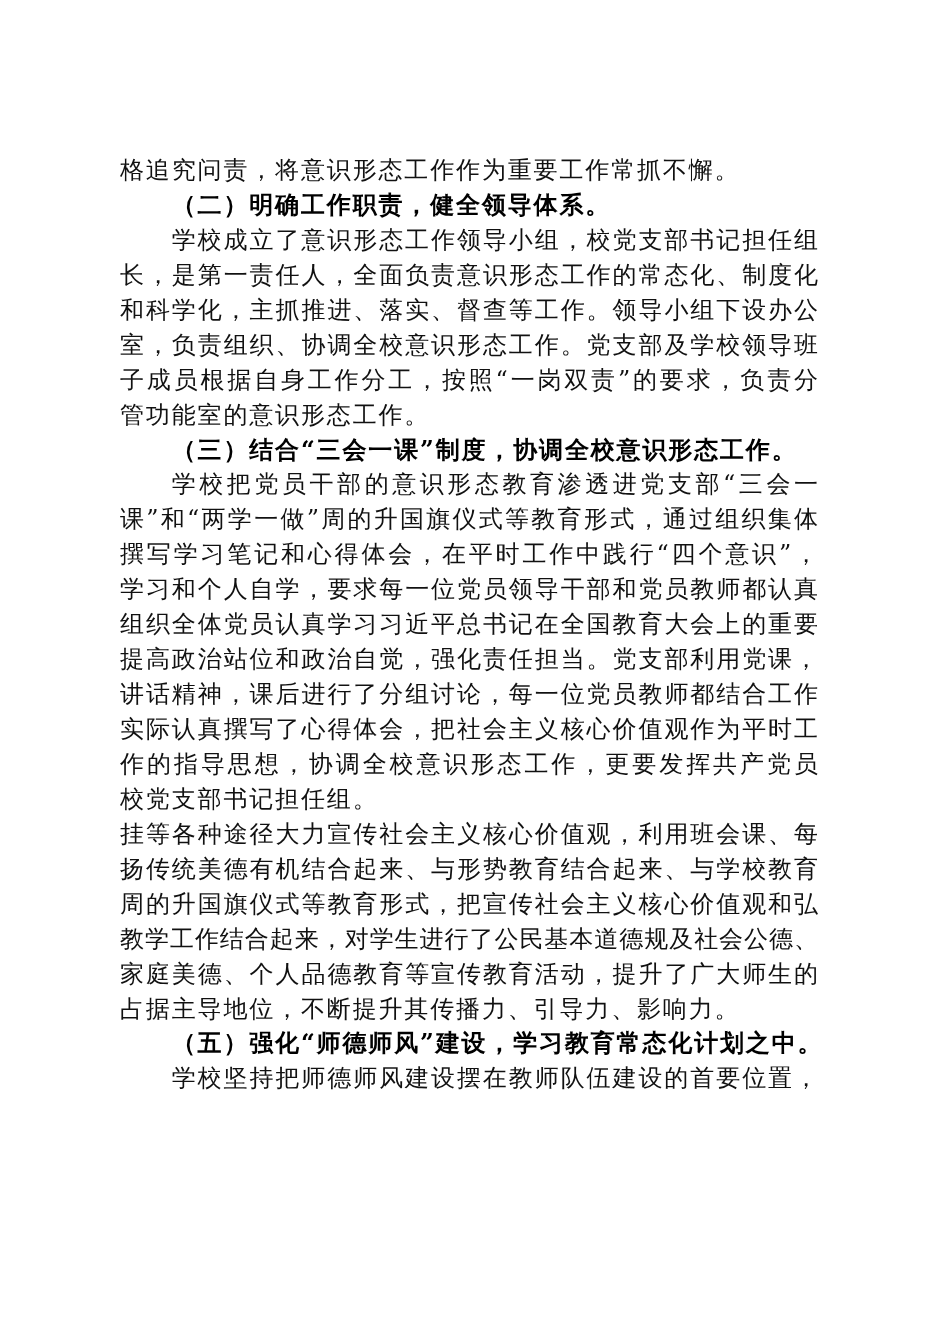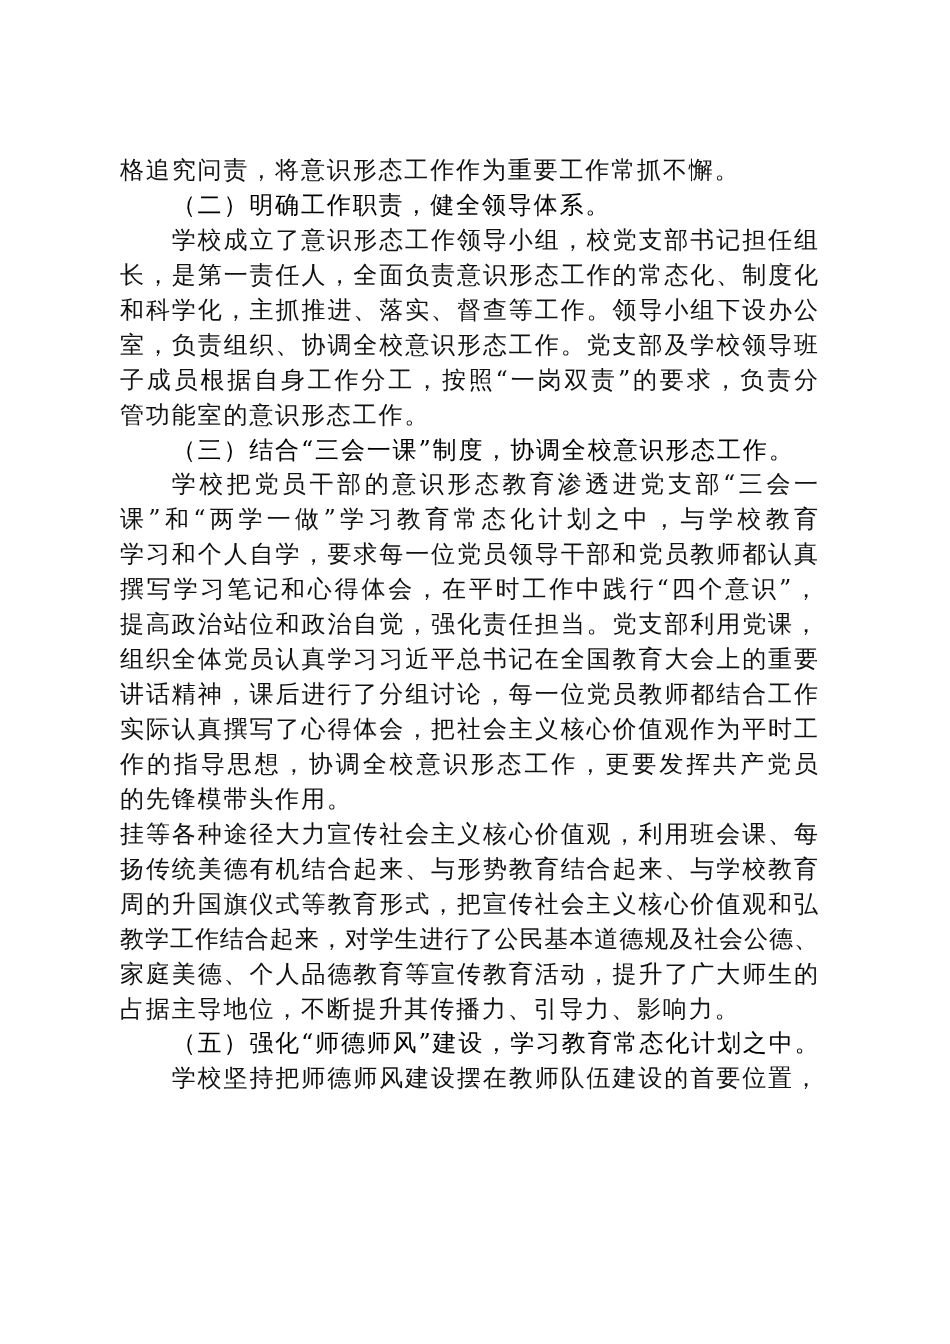--- a/index.html
+++ b/index.html
@@ -41,21 +41,21 @@
     .indent {
       padding-left: 51.7px;
     }
     .just {
       text-align: justify;
       text-align-last: justify;
       text-justify: inter-character;
       letter-spacing: 0;
     }
     .heading {
-      font-weight: normal;
+      font-weight: bold;
       color: #000000;
     }
   </style>
 </head>
 <body>
 
 <div class="page">
   <div class="text-body">
 
     <div>
@@ -70,29 +70,29 @@
       <span class="line just">和科学化，主抓推进、落实、督查等工作。领导小组下设办公</span>
       <span class="line just">室，负责组织、协调全校意识形态工作。党支部及学校领导班</span>
       <span class="line just">子成员根据自身工作分工，按照“一岗双责”的要求，负责分</span>
       <span class="line">管功能室的意识形态工作。</span>
     </div>
 
     <span class="line indent heading">（三）结合“三会一课”制度，协调全校意识形态工作。</span>
 
     <div>
       <span class="line indent just">学校把党员干部的意识形态教育渗透进党支部“三会一</span>
-      <span class="line just">课”和“两学一做”学习教育常态化计划之中，与学校教育</span>
+      <span class="line just">课”和“两学一做”周的升国旗仪式等教育形式，通过组织集体</span>
+      <span class="line just">撰写学习笔记和心得体会，在平时工作中践行“四个意识”，</span>
       <span class="line just">学习和个人自学，要求每一位党员领导干部和党员教师都认真</span>
-      <span class="line just">撰写学习笔记和心得体会，在平时工作中践行“四个意识”，</span>
+      <span class="line just">组织全体党员认真学习习近平总书记在全国教育大会上的重要</span>
       <span class="line just">提高政治站位和政治自觉，强化责任担当。党支部利用党课，</span>
-      <span class="line just">组织全体党员认真学习习近平总书记在全国教育大会上的重要</span>
       <span class="line just">讲话精神，课后进行了分组讨论，每一位党员教师都结合工作</span>
       <span class="line just">实际认真撰写了心得体会，把社会主义核心价值观作为平时工</span>
       <span class="line just">作的指导思想，协调全校意识形态工作，更要发挥共产党员</span>
-      <span class="line">的先锋模带头作用。</span>
+      <span class="line">校党支部书记担任组。</span>
     </div>
 
 
     <div>
       <span class="line just">挂等各种途径大力宣传社会主义核心价值观，利用班会课、每</span>
       <span class="line just">扬传统美德有机结合起来、与形势教育结合起来、与学校教育</span>
       <span class="line just">周的升国旗仪式等教育形式，把宣传社会主义核心价值观和弘</span>
       <span class="line just">教学工作结合起来，对学生进行了公民基本道德规及社会公德、</span>
       <span class="line just">家庭美德、个人品德教育等宣传教育活动，提升了广大师生的</span>
       <span class="line">占据主导地位，不断提升其传播力、引导力、影响力。</span>

